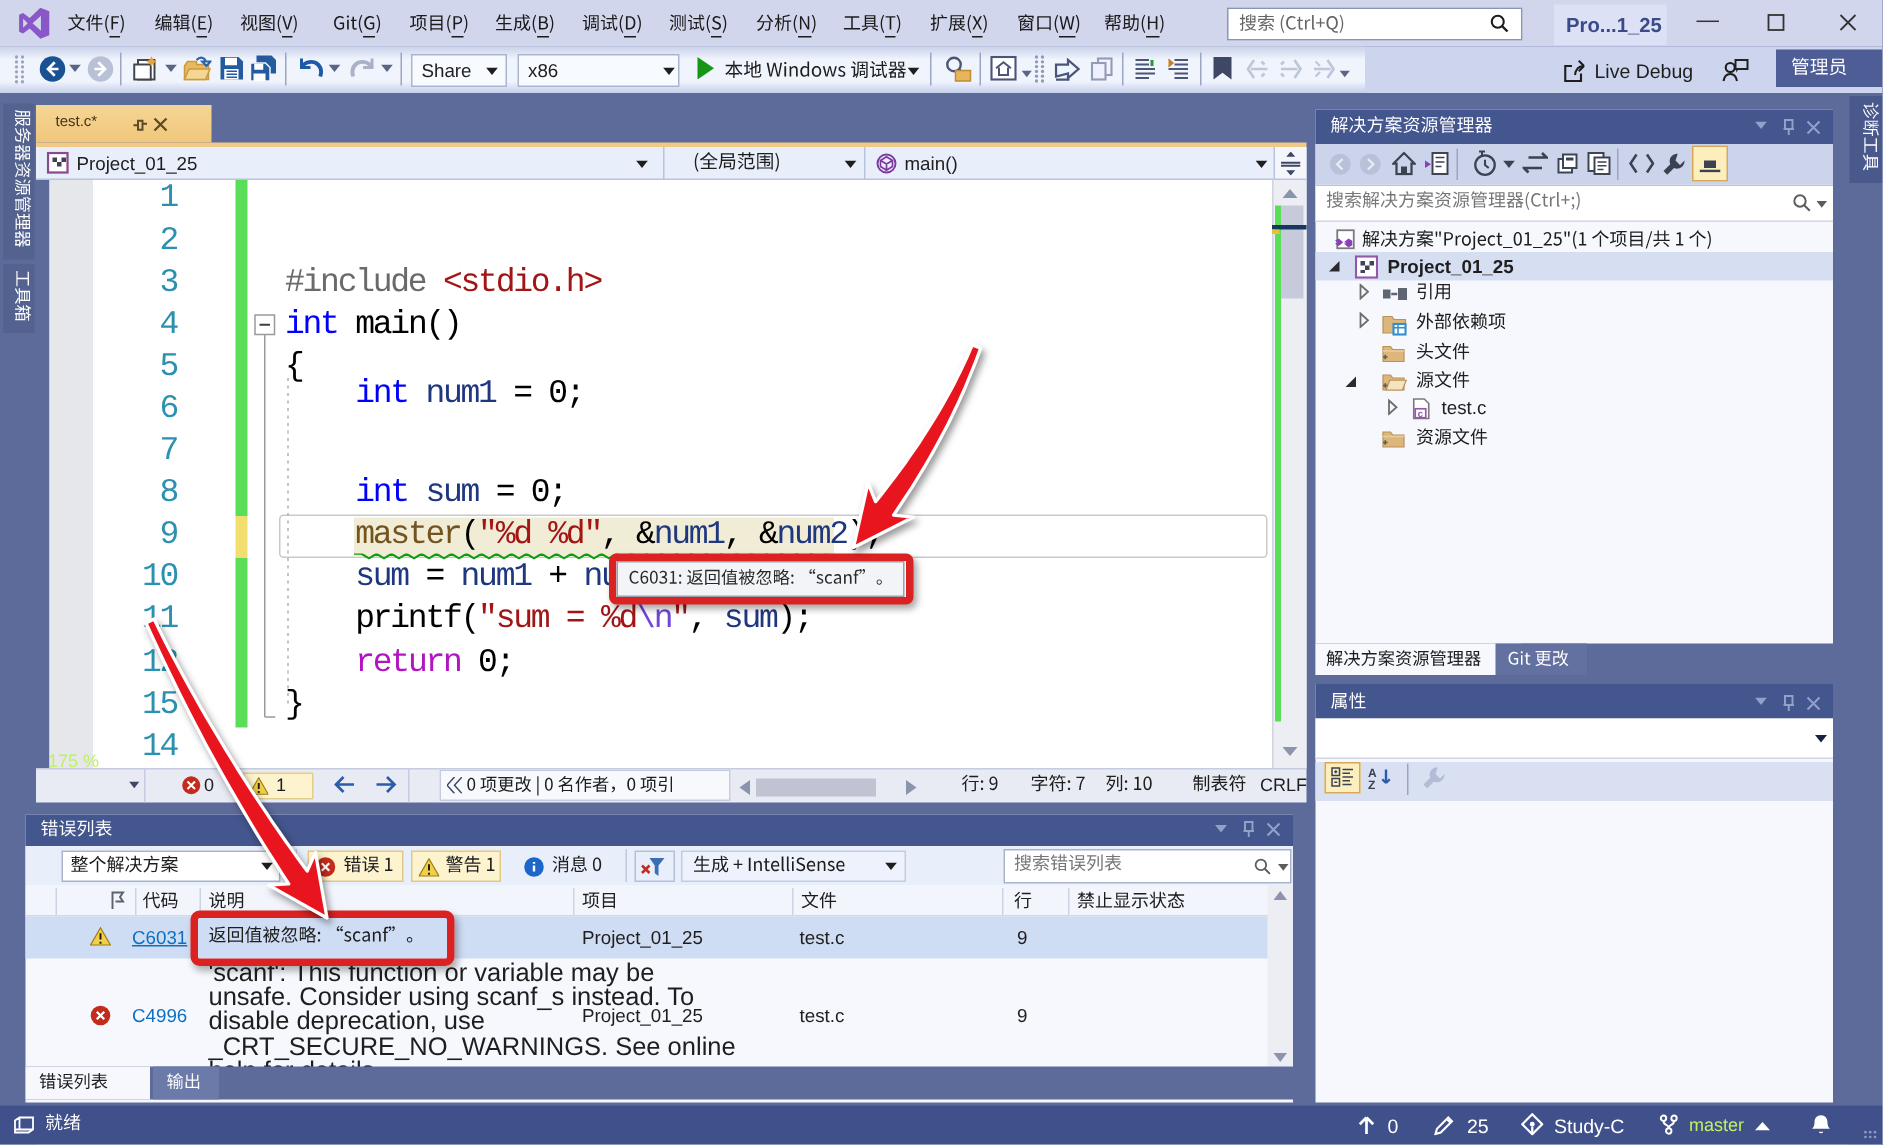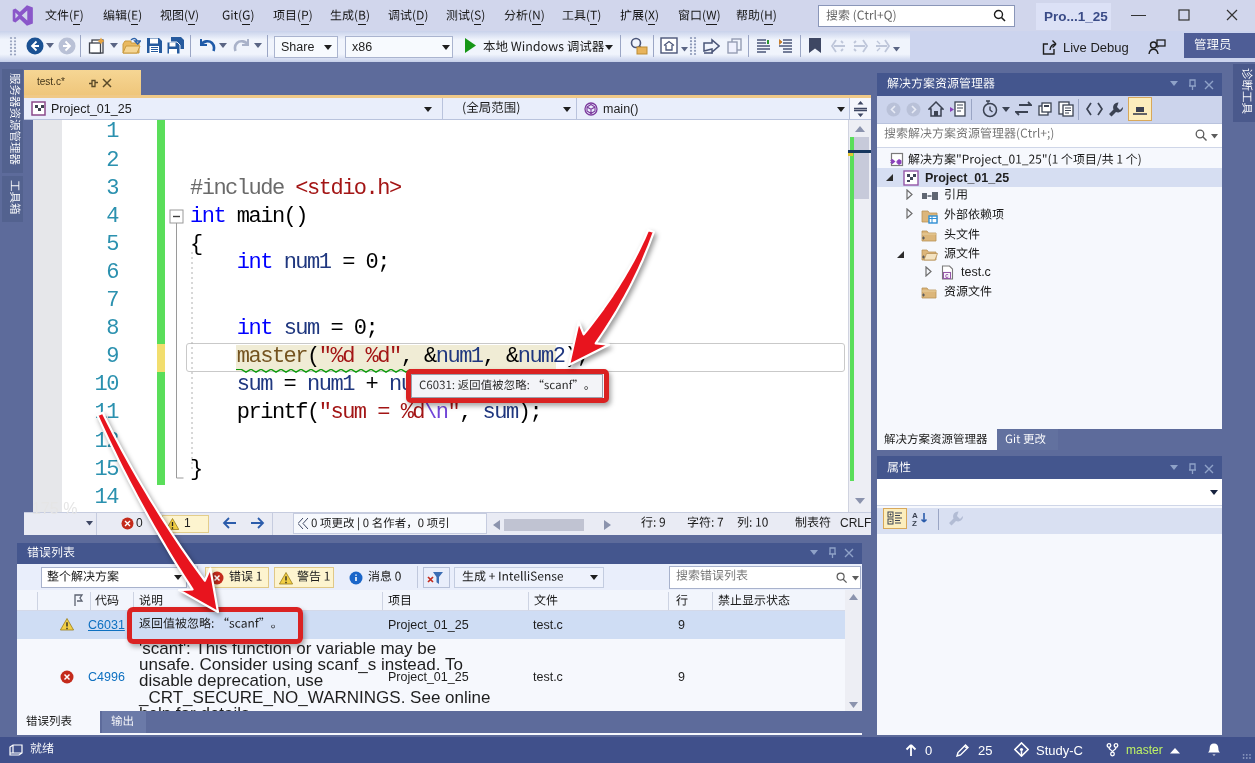--- a/index.html
+++ b/index.html
@@ -315,20 +315,21 @@
     <div class="ab" style="left:157px;top:120px;width:8px;height:224px;background:#5ade5a;"></div>
     <div class="ab" style="left:157px;top:344px;width:8px;height:28px;background:#f2de6e;"></div>
     <div class="ab" style="left:157px;top:372px;width:8px;height:113px;background:#5ade5a;"></div>
     <div class="ab mono" style="left:190px;top:174.6px;"><span style="color:#6a6a6a">#include</span> <span style="color:#a31515">&lt;stdio.h&gt;</span></div>
     <div class="ab mono" style="left:190px;top:202.7px;"><span style="color:#0000ff">int</span> main()</div>
     <div class="ab mono" style="left:190px;top:230.8px;">{</div>
     <div class="ab mono" style="left:190px;top:249px;">    <span style="color:#0000ff">int</span> <span style="color:#1f377f">num1</span> = 0;</div>
     <div class="ab mono" style="left:190px;top:315.1px;">    <span style="color:#0000ff">int</span> <span style="color:#1f377f">sum</span> = 0;</div>
     <div class="ab mono" style="left:190px;top:371.3px;">    <span style="color:#1f377f">sum</span> = <span style="color:#1f377f">num1</span> + <span style="color:#1f377f">num2</span>;</div>
     <div class="ab mono" style="left:190px;top:399.4px;">    printf(<span style="color:#a31515">"sum = %d</span><span style="color:#7145d8">\n</span><span style="color:#a31515">"</span>, <span style="color:#1f377f">sum</span>);</div>
+    <div class="ab mono" style="left:190px;top:427.5px;">    <span style="color:#b314c1">return</span> 0;</div>
     <div class="ab mono" style="left:190px;top:455.6px;">}</div>
     <div class="ab" style="left:186px;top:343px;width:659px;height:29px;background:#fff;border:1px solid #c9c9c9;border-radius:3px;"></div>
     <div class="ab" style="left:236px;top:345px;width:320px;height:26px;background:#f0ecd5;"></div>
     <div class="ab mono" style="left:190px;top:343.2px;">    <span style="color:#74531f">master</span>(<span style="color:#a31515">"%d %d"</span>, &amp;<span style="color:#1f377f">num1</span>, &amp;<span style="color:#1f377f">num2</span>);</div>
     <svg class="ab" style="left:236px;top:369px" width="320" height="5">
       <path d="M0 .2 L5 0.2L10 3.2L15 0.2L20 3.2L25 0.2L30 3.2L35 0.2L40 3.2L45 0.2L50 3.2L55 0.2L60 3.2L65 0.2L70 3.2L75 0.2L80 3.2L85 0.2L90 3.2L95 0.2L100 3.2L105 0.2L110 3.2L115 0.2L120 3.2L125 0.2L130 3.2L135 0.2L140 3.2L145 0.2L150 3.2L155 0.2L160 3.2L165 0.2L170 3.2L175 0.2L180 3.2L185 0.2L190 3.2L195 0.2L200 3.2L205 0.2L210 3.2L215 0.2L220 3.2L225 0.2L230 3.2L235 0.2L240 3.2L245 0.2L250 3.2L255 0.2L260 3.2L265 0.2L270 3.2L275 0.2L280 3.2L285 0.2L290 3.2L295 0.2L300 3.2L305 0.2L310 3.2L315 0.2" fill="none" stroke="#0f9c0f" stroke-width="1.4"></path>
     </svg>
     <svg class="ab" style="left:169px;top:209px" width="16" height="270">
       <rect x="1" y="1" width="13" height="13" fill="#fff" stroke="#9a9a9a"></rect>
       <path d="M4 7.5h7" stroke="#3e3e3e" stroke-width="1.4"></path>
@@ -342,21 +343,21 @@
       <path d="M5 0l5 6H0Z" fill="#8b93ad"></path>
     </svg>
     <svg class="ab" style="left:855px;top:498px" width="10" height="7">
       <path d="M5 6l5-6H0Z" fill="#8b93ad"></path>
     </svg>
     <div class="ab" style="left:850px;top:137px;width:4px;height:344px;background:#5ade5a;"></div>
     <div class="ab" style="left:854px;top:137px;width:15px;height:62px;background:#c7cada;"></div>
     <div class="ab" style="left:848px;top:150px;width:23px;height:3px;background:#17375e;"></div>
     <div class="ab" style="left:848px;top:153px;width:5px;height:3px;background:#e3c531;"></div>
     <div class="ab" style="left:24px;top:512px;width:847px;height:23px;background:#e9ebf4;border-top:1px solid #c6ccdf;"></div>
-    <div class="ab" style="left:32px;top:500px;font-size:16px;color:#e5e5e5">175 %</div>
+    <div class="ab" style="left:32px;top:500px;font-size:12px;color:#bef264">175 %</div>
     <svg class="ab" style="left:86px;top:521px" width="8" height="5">
       <path d="M0 0h7L3.5 4.5Z" fill="#3e4763"></path>
     </svg>
     <div class="ab" style="left:96px;top:512px;width:1px;height:23px;background:#c6ccdf"></div>
     <svg class="ab" style="left:121px;top:517px" width="13" height="13">
       <circle cx="6.5" cy="6.5" r="6" fill="#c42b1c"></circle>
       <path d="M4 4l5 5M9 4 4 9" stroke="#fff" stroke-width="1.4"></path>
     </svg>
     <div class="ab" style="left:136px;top:516px;font-size:12px;color:#1e1e1e">0</div>
     <div class="ab" style="left:162px;top:515px;width:47px;height:18px;background:#fdf4cf;border:1px solid #e3cd8a;"></div>

